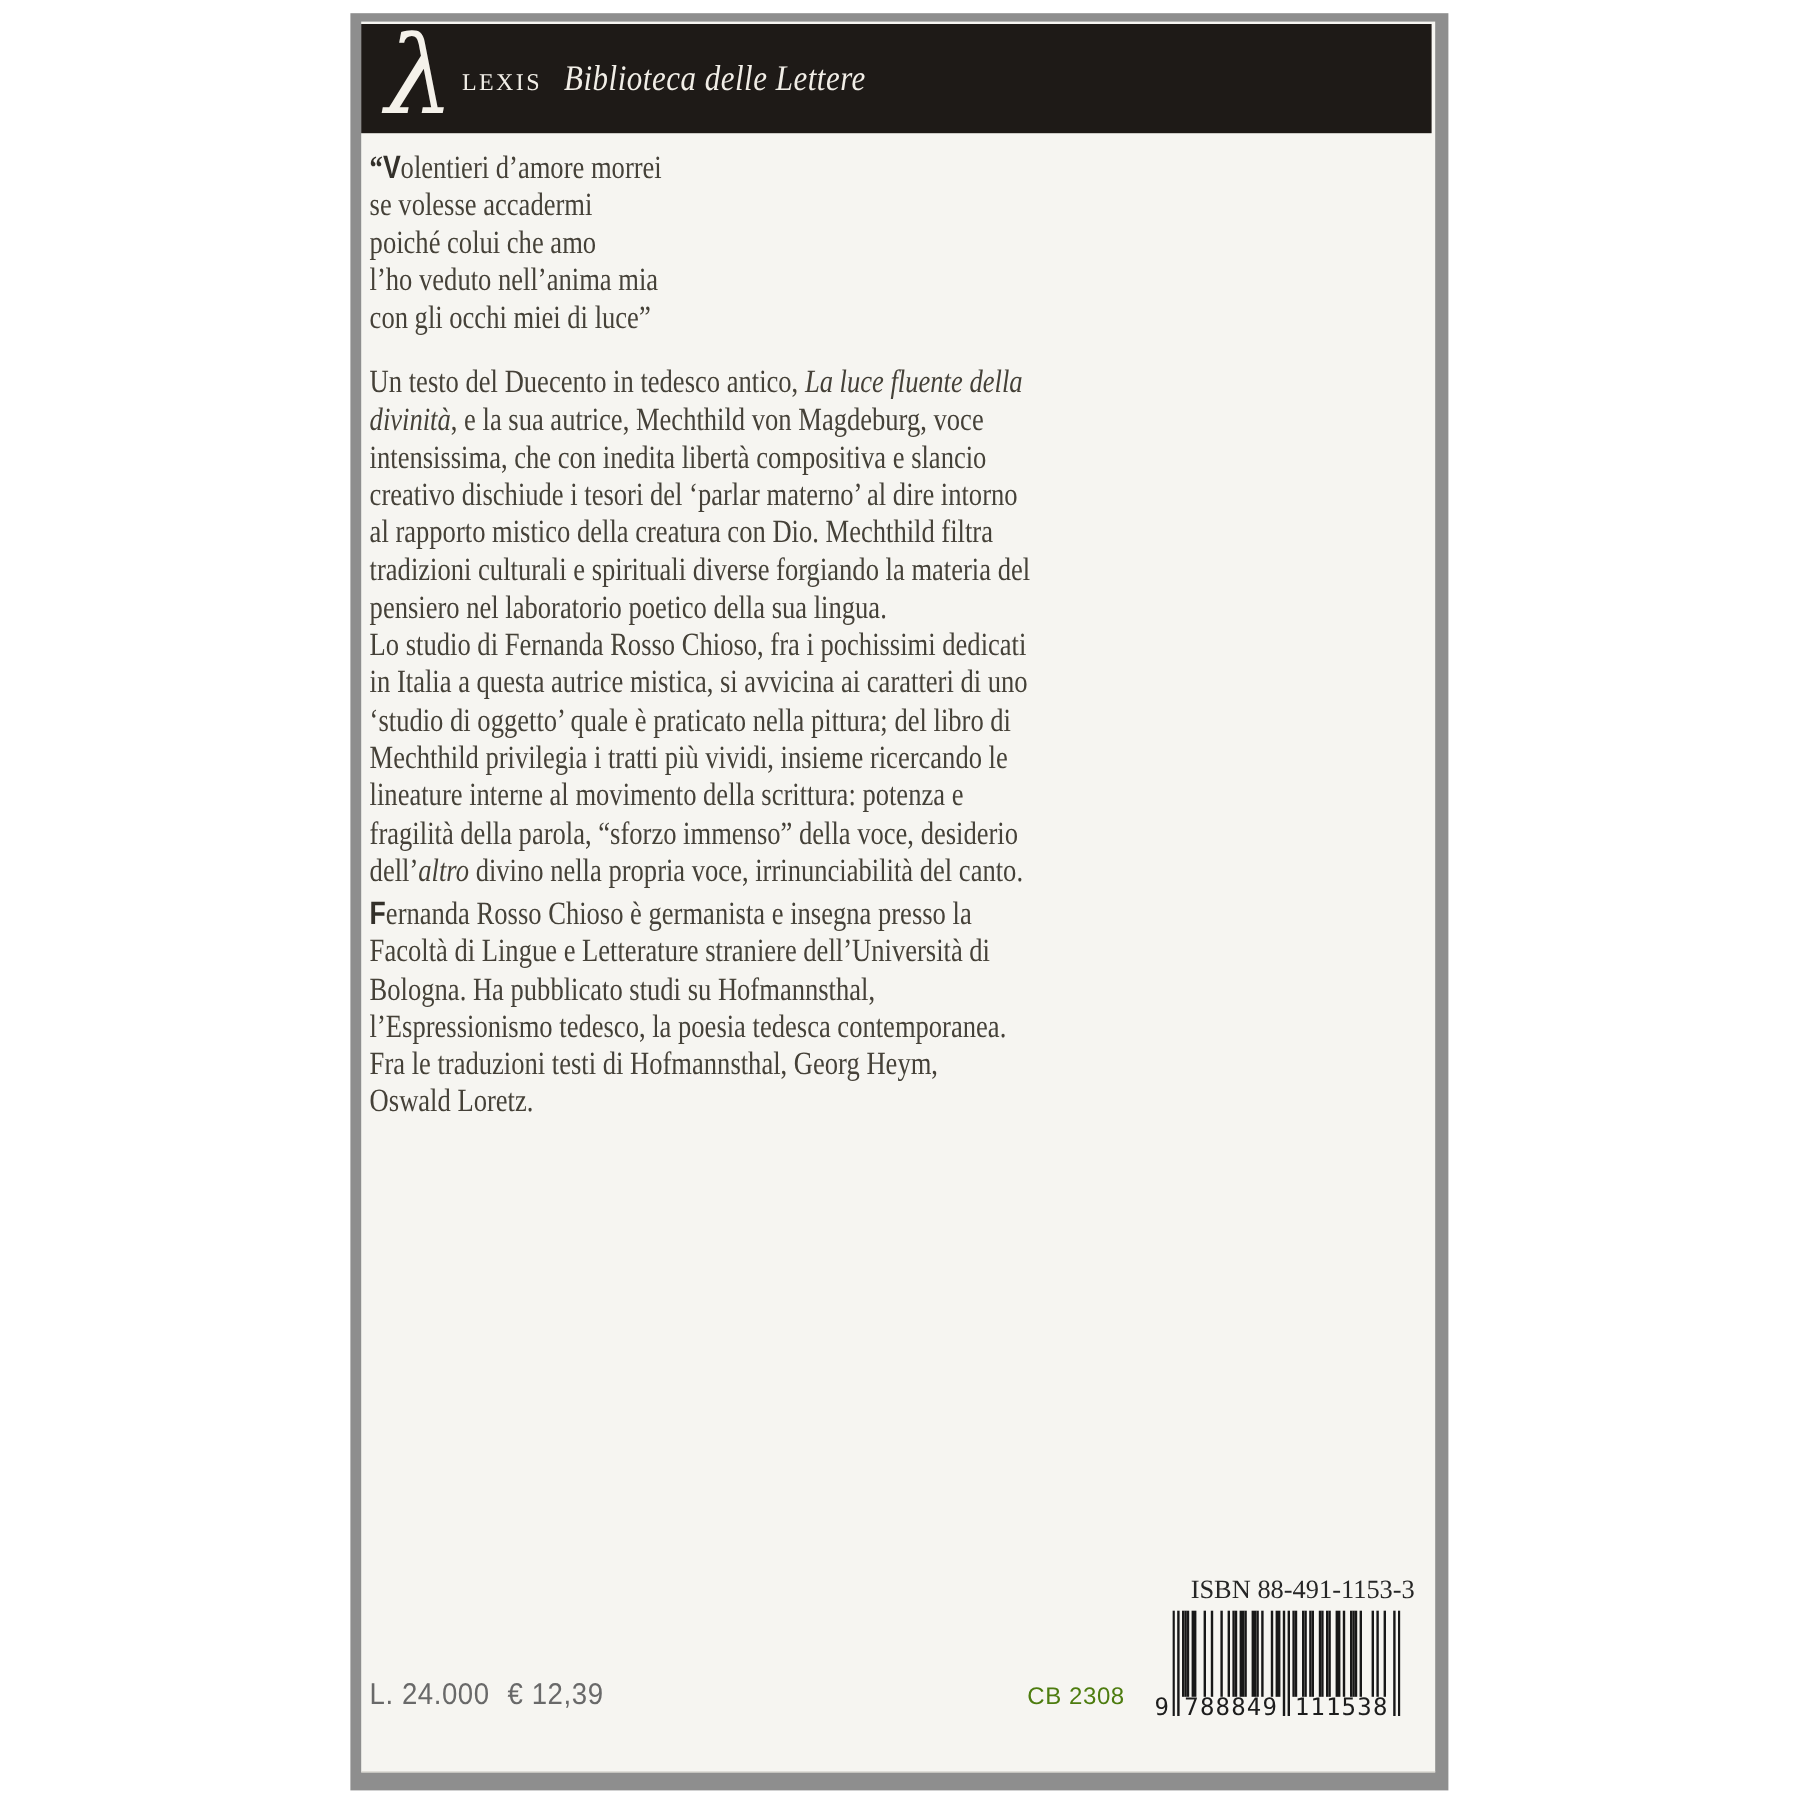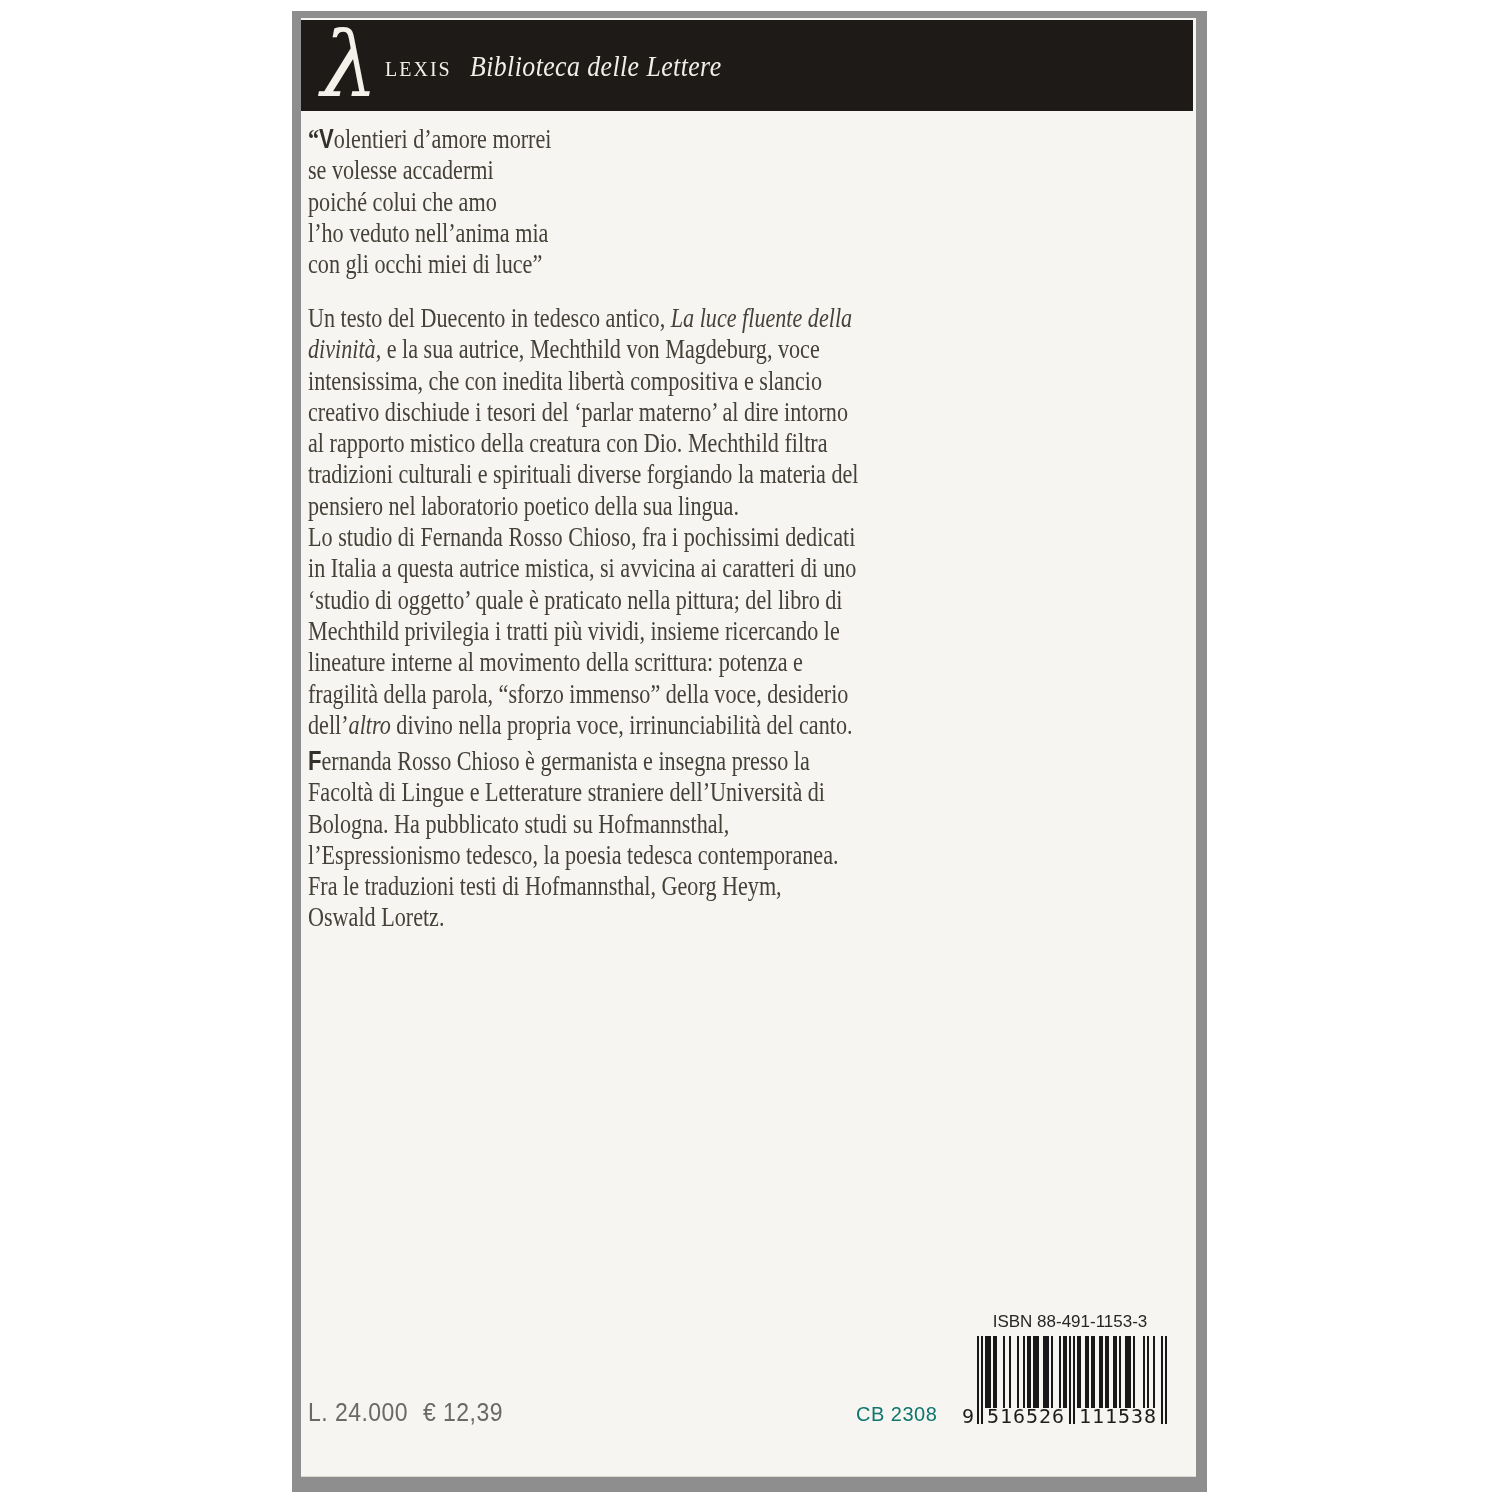--- a/index.html
+++ b/index.html
@@ -26,25 +26,25 @@
   .qmark{font-weight:700;color:#33302a;}
   .poem{top:124px;}
   .descr{top:303px;}
   .bio{top:746px;}
   
   .sans{font-family:"Liberation Sans",sans-serif;color:#696969;}
   .price{position:absolute;top:1398px;font-size:25px;letter-spacing:0.5px;
          transform:scaleX(0.92);transform-origin:0 0;white-space:nowrap;}
   .price-lire{left:308px;}
   .price-euro{left:423px;}
-  .cbcode{position:absolute;left:856px;top:1403px;font-size:20px;color:#0f766e;letter-spacing:0.5px;}
+  .cbcode{position:absolute;left:856px;top:1403px;font-size:20px;color:#4d7c0f;letter-spacing:0.5px;}
   
   .isbn-wrap{position:absolute;left:961px;top:1312px;width:218px;color:#262626;}
-  .isbn-label{text-align:center;font-family:Liberation Sans, sans-serif;
-              font-size:17px;letter-spacing:0px;white-space:nowrap;}
+  .isbn-label{text-align:right;font-family:Liberation Serif, serif;
+              font-size:22px;letter-spacing:0px;white-space:nowrap;}
   .bars-area{position:relative;width:190px;height:88px;margin:4px 0 0 16px;}
   .bars-area svg{display:block;width:190px;height:88px;}
   .bars-area svg rect{fill:#181818;}
   .bdig{position:absolute;font-family:"DejaVu Sans Mono","Liberation Mono",monospace;
         font-size:20px;color:#1d1d1d;bottom:-4px;letter-spacing:1px;white-space:nowrap;}
   .d-first{left:-15px;}
   .d-left{left:7px;width:84px;text-align:center;}
   .d-right{left:99px;width:84px;text-align:center;}
 </style>
 </head>
@@ -145,17 +145,17 @@
           <rect x="150" y="0" width="2" height="72"></rect>
           <rect x="152" y="0" width="2" height="72"></rect>
           <rect x="156" y="0" width="2" height="72"></rect>
           <rect x="166" y="0" width="2" height="72"></rect>
           <rect x="170" y="0" width="2" height="72"></rect>
           <rect x="176" y="0" width="2" height="72"></rect>
           <rect x="184" y="0" width="2" height="88"></rect>
           <rect x="188" y="0" width="2" height="88"></rect>
         </svg>
       <span class="bdig d-first">9</span>
-      <span class="bdig d-left">516526</span>
+      <span class="bdig d-left">788849</span>
       <span class="bdig d-right">111538</span>
     </div>
   </div>
 </div>
 
 </body></html>

